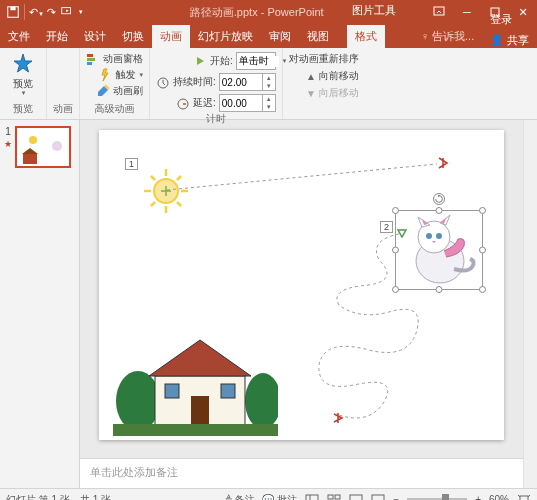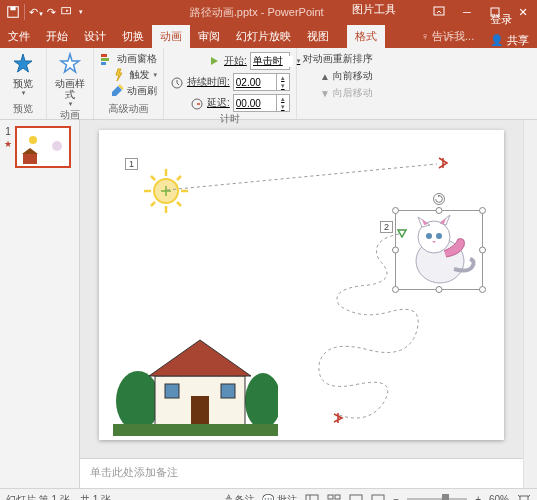--- a/index.html
+++ b/index.html
@@ -1,21 +1,21 @@
 <!DOCTYPE html>
 <html><head>
 <meta charset="utf-8">
 <style>
 * { margin: 0; padding: 0; box-sizing: border-box; font-family: "Microsoft YaHei", sans-serif; }
 body { width: 537px; height: 500px; background: #fff; overflow: hidden; font-size: 11px; }
 .titlebar { height: 24px; background: #b7472a; color: #fff; display: flex; align-items: center; }
 .qat { display: flex; gap: 4px; padding: 0 6px; align-items: center; }
 .qat-sep { width: 1px; height: 16px; background: rgba(255,255,255,0.3); }
 .title-center { flex: 1; text-align: center; font-size: 11px; color: #f0d0c8; white-space: nowrap; overflow: hidden; }
-.picture-tools-wrap { position: absolute; left: 332px; top: 0; background: #b7472a; padding: 0 20px; height: 20px; line-height: 20px; color: #fff; font-size: 11px; font-family: Liberation Mono, monospace; }
+.picture-tools-wrap { position: absolute; left: 332px; top: 0; background: #b7472a; padding: 0 20px; height: 20px; line-height: 20px; color: #fff; font-size: 11px; }
 .win-controls { display: flex; }
 .win-btn { width: 28px; height: 24px; display: flex; align-items: center; justify-content: center; color: #fff; cursor: pointer; }
 .tabbar { height: 24px; background: #b7472a; display: flex; align-items: flex-end; color: #fff; }
 .menu { padding: 4px 8px; font-size: 11px; cursor: pointer; }
 .menu.active { background: #f3f3f3; color: #b7472a; }
 .menu.format { background: #f3f3f3; color: #b7472a; margin-left: 10px; }
 .tell-me { margin-left: auto; padding: 4px 8px; color: #f0d0c8; font-size: 11px; }
 .login-share { display: flex; gap: 6px; padding: 0 8px; color: #fff; font-size: 11px; flex-direction: column; }
 .ribbon { height: 72px; background: #f3f3f3; border-bottom: 1px solid #d4d4d4; display: flex; }
 .ribbon-group { border-right: 1px solid #e1e1e1; padding: 2px 6px; display: flex; flex-direction: column; }
@@ -96,22 +96,22 @@
     <div class="win-btn">✕</div>
   </div>
 </div>
 
 <div class="tabbar">
   <div class="menu">文件</div>
   <div class="menu">开始</div>
   <div class="menu">设计</div>
   <div class="menu">切换</div>
   <div class="menu active">动画</div>
+  <div class="menu">幻灯片放映</div>
   <div class="menu">审阅</div>
-  <div class="menu">幻灯片放映</div>
   <div class="menu">视图</div>
   <div class="menu format">格式</div>
   <div class="tell-me">♀ <span>告诉我...</span></div>
   <div class="login-share">
     <span>登录</span>
     <span>👤 <span>共享</span></span>
   </div>
 </div>
 
 <div class="ribbon">
@@ -125,29 +125,20 @@
         </span>
         <span class="lbl">预览</span>
         <span class="dropdown-arrow">▾</span>
       </div>
     </div>
     <div class="group-label">预览</div>
   </div>
 
   <div class="ribbon-group">
     <div class="group-body">
-      <div class="big-btn">
-        <span class="icon">
-          <svg class="icon-svg" viewBox="0 0 24 24">
-              <path d="M12 2 L14 9 L21 9 L15.5 13 L17.5 20 L12 16 L6.5 20 L8.5 13 L3 9 L10 9 Z" fill="#fff" stroke="#4a90d9" stroke-width="1.5"></path>
-            </svg>
-        </span>
-        <span class="lbl">动画样式</span>
-        <span class="dropdown-arrow">▾</span>
-      </div>
     </div>
     <div class="group-label">动画</div>
   </div>
 
   <div class="ribbon-group">
     <div class="group-body">
       <div class="small-stack">
         <div class="small-btn">
           <span class="small-icon"><svg class="icon-svg" viewBox="0 0 14 14">
                 <rect x="1" y="2" width="6" height="3" fill="#d24726"></rect>
@@ -170,21 +161,21 @@
               </svg></span>
           <span>动画刷</span>
         </div>
       </div>
     </div>
     <div class="group-label">高级动画</div>
   </div>
 
   <div class="ribbon-group">
     <div class="group-body">
-      <div class="small-stack" style="gap:3px;text-decoration:underline;">
+      <div class="small-stack" style="gap:3px;">
         <div class="timing-row">
           <span class="small-icon"><svg class="icon-svg" viewBox="0 0 14 14">
                 <path d="M4 3 L11 7 L4 11 Z" fill="#7cb342"></path>
               </svg></span>
           <span>开始:</span>
           <div class="spinner" style="width:40px;">
             <input readonly="" value="单击时" style="">
             <span class="dropdown-arrow" style="padding:0 3px;">▾</span>
           </div>
         </div>

